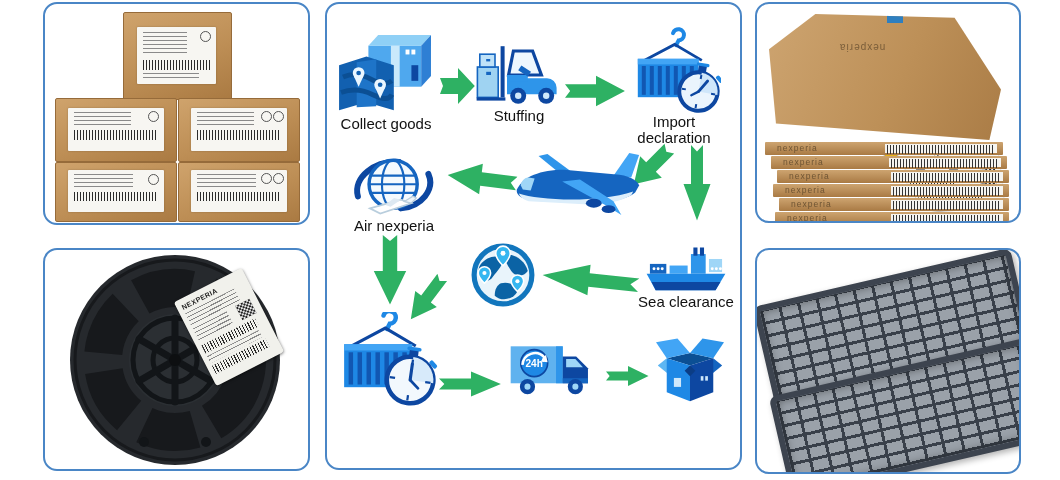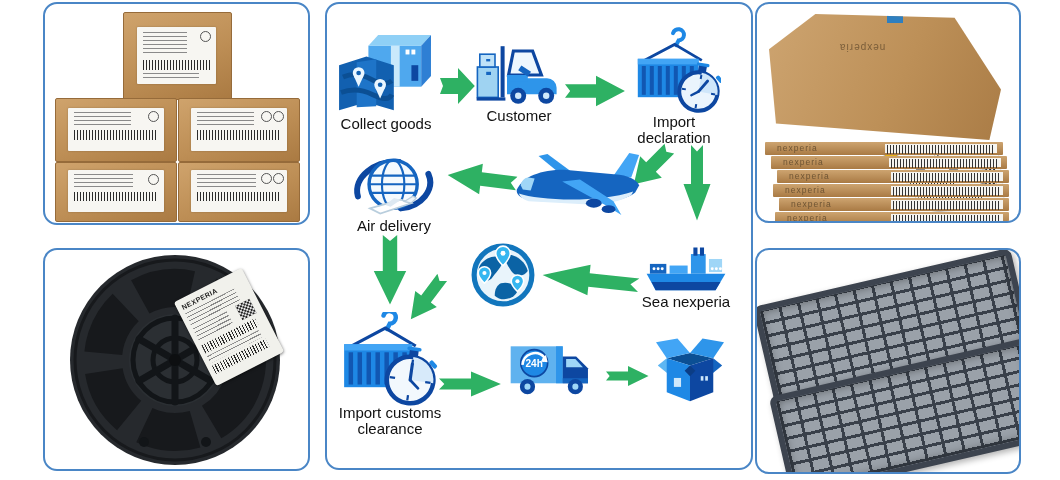--- a/index.html
+++ b/index.html
@@ -1,21 +1,21 @@
 <!DOCTYPE html>
 <html><head>
 <meta charset="utf-8">
 <style>
   html,body{margin:0;padding:0;background:#ffffff;}
   #canvas{position:relative;width:1060px;height:480px;background:#ffffff;overflow:hidden;
           font-family:"Liberation Sans",sans-serif;color:#111;}
   .panel{position:absolute;background:#fff;border:2px solid #4a86c6;border-radius:14px;overflow:hidden;}
   #p-lt{left:43px;top:2px;width:263px;height:219px;}
   #p-lb{left:43px;top:248px;width:263px;height:219px;}
-  #p-c {left:325px;top:2px;width:413px;height:464px;padding-left:11px;}
+  #p-c {left:325px;top:2px;width:413px;height:464px;}
   #p-rt{left:755px;top:2px;width:262px;height:217px;}
   #p-rb{left:755px;top:248px;width:262px;height:222px;}
 
   
   .node-ic{position:absolute;}
   .node-ic svg{width:100%;height:100%;display:block;}
   .lbl{position:absolute;font-size:15px;line-height:1.07;text-align:center;color:#111;}
   .ar{position:absolute;}
 
   
@@ -188,21 +188,21 @@
         <path d="M48,10 h24 l11,30 h-41 z" fill="#eef7fe" stroke="#0d47a1" stroke-width="4"></path>
         <path d="M40,44 h50 a12 12 0 0 1 12 12 v8 h-62 z" fill="#2e95ea"></path>
         <rect x="40" y="40" width="26" height="8" fill="#2e95ea"></rect>
         <path d="M58,28 l12,8 -4,6 -12,-8 z" fill="#1565c0"></path>
         <circle cx="54" cy="66" r="10" fill="#0d47a1"></circle>
           <circle cx="54" cy="66" r="4" fill="#cfe8fb"></circle>
         <circle cx="89" cy="66" r="10" fill="#0d47a1"></circle>
           <circle cx="89" cy="66" r="4" fill="#cfe8fb"></circle>
       </svg>
     </div>
-    <div class="lbl" style="left:142px;top:104px;width:100px;">Customer</div>
+    <div class="lbl" style="left:142px;top:104px;width:100px;">Stuffing</div>
 
     <svg class="ar" style="left:238px;top:70px;width:62px;height:34px;" viewBox="0 0 60 40" preserveAspectRatio="none">
         <path d="M0,12 L30,12 L30,2 L58,20 L30,38 L30,28 L0,28 L5,20 Z" fill="#2eb163"></path>
       </svg>
 
     <div class="node-ic" style="left:306px;top:22px;width:88px;height:92px;">
       <svg viewBox="0 0 110 105">
         <path d="M50,4 a7,7 0 1 1 7,9 l-3,6" fill="none" stroke="#1e88e5" stroke-width="5" stroke-linecap="round"></path>
         <polyline points="14,38 52,18 86,38" fill="none" stroke="#0d47a1" stroke-width="3.5"></polyline>
         <rect x="6" y="36" width="76" height="48" fill="#1e88e5"></rect>
@@ -267,21 +267,21 @@
         <circle cx="49" cy="38" r="28" fill="#f4fafe" stroke="#1565c0" stroke-width="4"></circle>
         <ellipse cx="49" cy="38" rx="13" ry="28" fill="none" stroke="#1565c0" stroke-width="2.5"></ellipse>
         <line x1="23" y1="28" x2="75" y2="28" stroke="#1565c0" stroke-width="2.5"></line>
         <line x1="21" y1="38" x2="77" y2="38" stroke="#1565c0" stroke-width="2.5"></line>
         <line x1="23" y1="48" x2="75" y2="48" stroke="#1565c0" stroke-width="2.5"></line>
         <polygon points="22,66 58,56 70,60 34,72" fill="#ffffff" stroke="#b9cedd" stroke-width="2"></polygon>
         <polygon points="40,62 50,54 58,56 46,64" fill="#dde9f2"></polygon>
         <polygon points="62,58 72,52 76,54 70,60" fill="#eef5fa" stroke="#b9cedd" stroke-width="1.5"></polygon>
       </svg>
     </div>
-    <div class="lbl" style="left:12px;top:214px;width:110px;">Air delivery</div>
+    <div class="lbl" style="left:12px;top:214px;width:110px;">Air nexperia</div>
 
     <svg class="ar" style="left:27px;top:249px;width:72px;height:36px;transform:rotate(90deg);" viewBox="0 0 60 40" preserveAspectRatio="none">
         <path d="M0,12 L30,12 L30,2 L58,20 L30,38 L30,28 L0,28 L5,20 Z" fill="#2eb163"></path>
       </svg>
 
     <svg class="ar" style="left:72px;top:280px;width:54px;height:30px;transform:rotate(127deg);" viewBox="0 0 60 40" preserveAspectRatio="none">
         <path d="M0,12 L30,12 L30,2 L58,20 L30,38 L30,28 L0,28 L5,20 Z" fill="#2eb163"></path>
       </svg>
 
     <div class="node-ic" style="left:143px;top:238px;width:66px;height:66px;">
@@ -320,21 +320,21 @@
         <rect x="30" y="28" width="22" height="10" fill="#42a5f5"></rect>
         <g fill="#fff">
             <circle cx="82" cy="32" r="1.8"></circle>
             <circle cx="87" cy="32" r="1.8"></circle>
             <circle cx="92" cy="32" r="1.8"></circle>
           </g>
         <polygon points="2,38 98,38 86,58 13,58" fill="#1e88e5"></polygon>
         <polygon points="8,48 92,48 86,58 13,58" fill="#0d47a1"></polygon>
       </svg>
     </div>
-    <div class="lbl" style="left:306px;top:290px;width:106px;">Sea nexperia</div>
+    <div class="lbl" style="left:306px;top:290px;width:106px;">Sea clearance</div>
 
     <div class="node-ic" style="left:10px;top:308px;width:102px;height:94px;">
       <svg viewBox="0 0 110 105">
         <path d="M50,4 a7,7 0 1 1 7,9 l-3,6" fill="none" stroke="#1e88e5" stroke-width="5" stroke-linecap="round"></path>
         <polyline points="14,38 52,18 86,38" fill="none" stroke="#0d47a1" stroke-width="3.5"></polyline>
         <rect x="6" y="36" width="76" height="48" fill="#1e88e5"></rect>
         <rect x="6" y="36" width="76" height="7" fill="#42a5f5"></rect>
         <g fill="#0d47a1" opacity=".75">
           <rect x="11" y="45" width="5" height="36"></rect>
             <rect x="21" y="45" width="5" height="36"></rect>
@@ -354,21 +354,20 @@
               <line x1="80" y1="53" x2="80" y2="59"></line>
               <line x1="80" y1="93" x2="80" y2="99"></line>
               <line x1="57" y1="76" x2="63" y2="76"></line>
               <line x1="97" y1="76" x2="103" y2="76"></line>
             </g>
           <line x1="80" y1="76" x2="80" y2="58" stroke="#0d47a1" stroke-width="3.5" stroke-linecap="round"></line>
           <line x1="80" y1="76" x2="90" y2="84" stroke="#0d47a1" stroke-width="3" stroke-linecap="round"></line>
         </g>
       </svg>
     </div>
-    <div class="lbl" style="left:3px;top:401px;width:120px;">Import customs clearance</div>
 
     <svg class="ar" style="left:112px;top:366px;width:64px;height:28px;" viewBox="0 0 60 40" preserveAspectRatio="none">
         <path d="M0,12 L30,12 L30,2 L58,20 L30,38 L30,28 L0,28 L5,20 Z" fill="#2eb163"></path>
       </svg>
 
     <div class="node-ic" style="left:182px;top:333px;width:84px;height:64px;">
       <svg viewBox="0 0 100 70">
         <rect x="2" y="8" width="62" height="44" fill="#5fb2ef"></rect>
         <rect x="56" y="8" width="8" height="44" fill="#2e95ea"></rect>
         <path d="M64,20 h16 l14,14 v18 h-30 z" fill="#0d47a1"></path>

